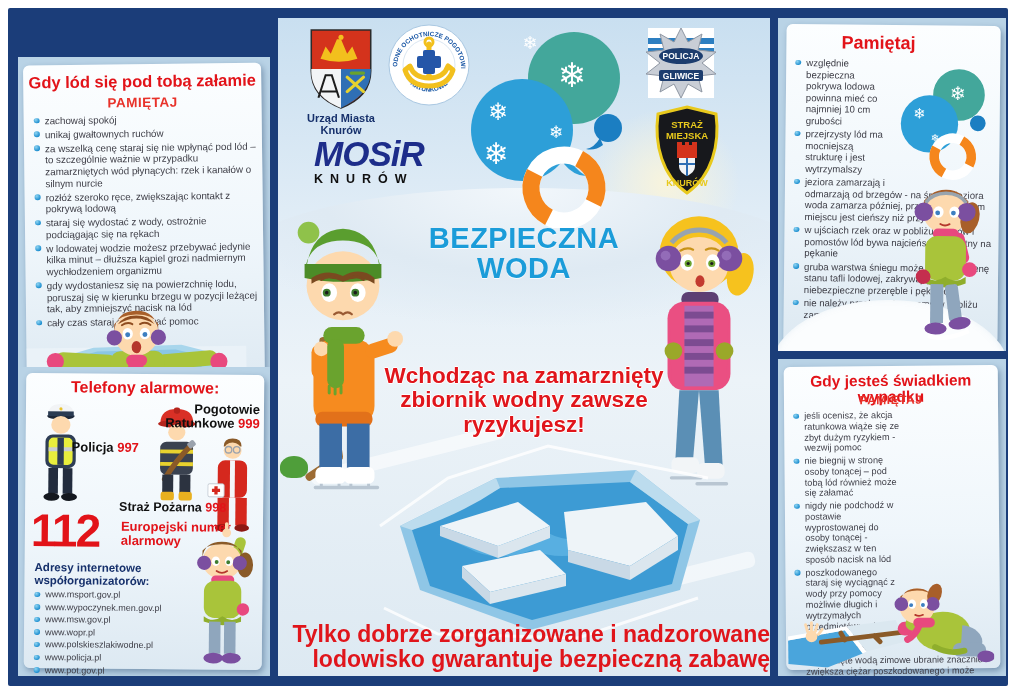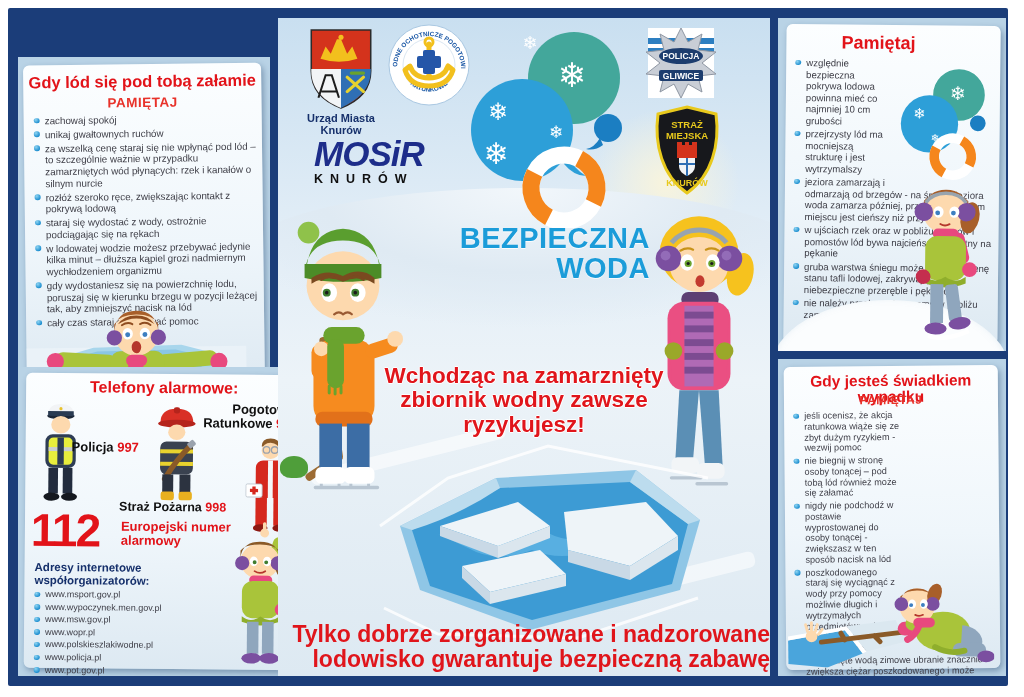--- a/index.html
+++ b/index.html
@@ -4,21 +4,21 @@
 <style>
   html,body{margin:0;padding:0;}
   body{
     width:1024px;height:697px;position:relative;background:#ffffff;
     font-family:"Liberation Sans", sans-serif;overflow:hidden;
     -webkit-font-smoothing:antialiased;
   }
   .frame{position:absolute;left:8px;top:8px;width:1000px;height:678px;background:#1b3d79;border-radius:2px;}
   .panel{position:absolute;background:#b9d3e6;overflow:hidden;}
   .p-tl{left:18px;top:18px;width:252px;height:341px;margin-top:39px;}
-  .p-bl{left:18px;top:367px;width:252px;height:309px;padding-left:38px;}
+  .p-bl{left:18px;top:367px;width:252px;height:309px;}
   .p-c {left:278px;top:18px;width:492px;height:658px;
         background:linear-gradient(180deg,#c9dff0 0%,#e3eef7 34%,#ecf3f8 55%,#dde9f2 100%);}
   .p-tr{left:778px;top:18px;width:228px;height:333px;}
   .p-br{left:778px;top:359px;width:228px;height:317px;}
   .paper{position:absolute;inset:7px;border-radius:6px;
         background:linear-gradient(180deg,#fcfeff 0%,#eff6fb 55%,#dde9f2 100%);
         box-shadow:2px 3px 6px rgba(25,55,95,.4);}
   .p-tl .paper{transform:rotate(-.7deg);}
   .p-bl .paper{transform:rotate(.5deg);}
   .p-tr .paper{transform:rotate(.6deg);}
@@ -74,21 +74,21 @@
   .c-streak{position:absolute;background:rgba(255,255,255,.55);transform:rotate(-14deg);border-radius:6px;}
   .crest{position:absolute;left:30px;top:10px;width:66px;height:82px;}
   .crest-label{position:absolute;left:10px;top:94px;width:106px;text-align:center;color:#16306b;font-weight:bold;font-size:11px;line-height:1.1;}
   .wopr{position:absolute;left:110px;top:6px;width:82px;height:82px;}
   .mosir{position:absolute;left:36px;top:118px;width:172px;}
   .mosir-name{font-size:35px;font-weight:bold;font-style:italic;color:#1d2d8a;letter-spacing:-1px;line-height:1;}
   .mosir-city{font-size:12.5px;font-weight:bold;color:#101010;letter-spacing:7px;margin-top:1px;}
   .police{position:absolute;left:368px;top:8px;width:70px;height:74px;}
   .cguard{position:absolute;left:372px;top:86px;width:74px;height:92px;}
   .c-balloons{position:absolute;left:182px;top:-2px;width:178px;height:212px;}
-  .c-headline{position:absolute;left:120px;top:206px;width:252px;text-align:right;color:#1b9cd9;font-weight:bold;font-size:29px;line-height:1.02;letter-spacing:.5px;
+  .c-headline{position:absolute;left:120px;top:206px;width:252px;text-align:center;color:#1b9cd9;font-weight:bold;font-size:29px;line-height:1.02;letter-spacing:.5px;
     text-shadow:0 1px 0 rgba(255,255,255,.8);}
   .c-remember{position:absolute;left:0;right:0;top:284px;text-align:center;color:#1e93d6;font-weight:bold;font-size:45px;
     text-shadow:-2px 0 0 #fff,2px 0 0 #fff,0 -2px 0 #fff,0 2px 0 #fff,2px 3px 2px rgba(120,160,190,.6);}
   .c-warning{position:absolute;left:81px;top:346px;width:330px;text-align:center;color:#e0151b;font-weight:bold;font-size:22.5px;line-height:1.08;
     text-shadow:-1px 0 0 #fff,1px 0 0 #fff,0 1px 0 #fff,0 -1px 0 #fff;}
   .c-boy{position:absolute;left:0;top:156px;width:128px;height:320px;}
   .c-girl{position:absolute;left:362px;top:182px;width:118px;height:302px;}
   .c-hole{position:absolute;left:100px;top:420px;width:336px;height:206px;}
   .c-footer{position:absolute;left:0;bottom:4px;width:100%;text-align:right;color:#e0151b;font-weight:bold;font-size:23px;line-height:1.08;}
   .c-bush{position:absolute;left:2px;top:438px;width:28px;height:22px;background:#4f9e3a;border-radius:50% 50% 40% 40%;}

